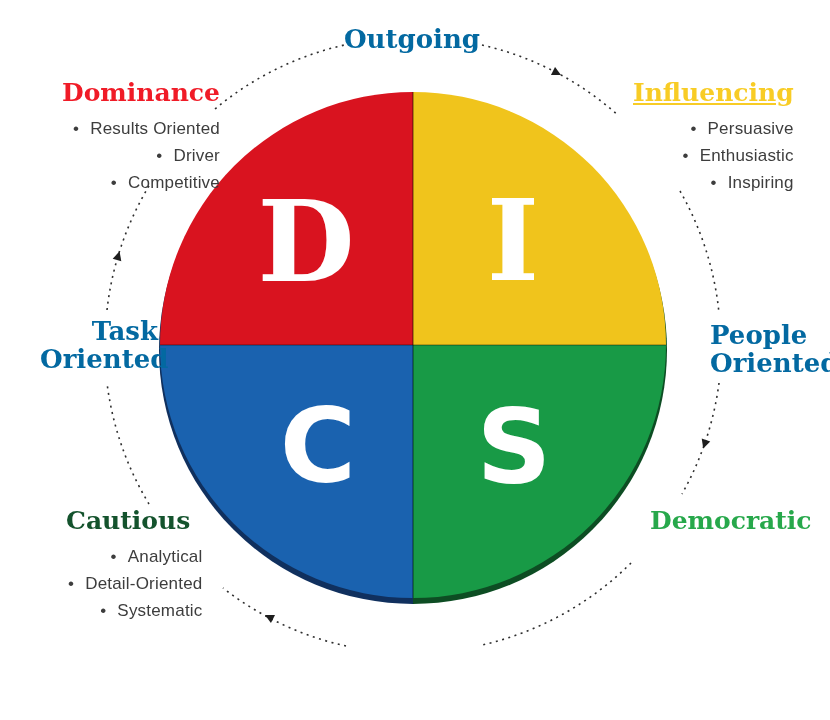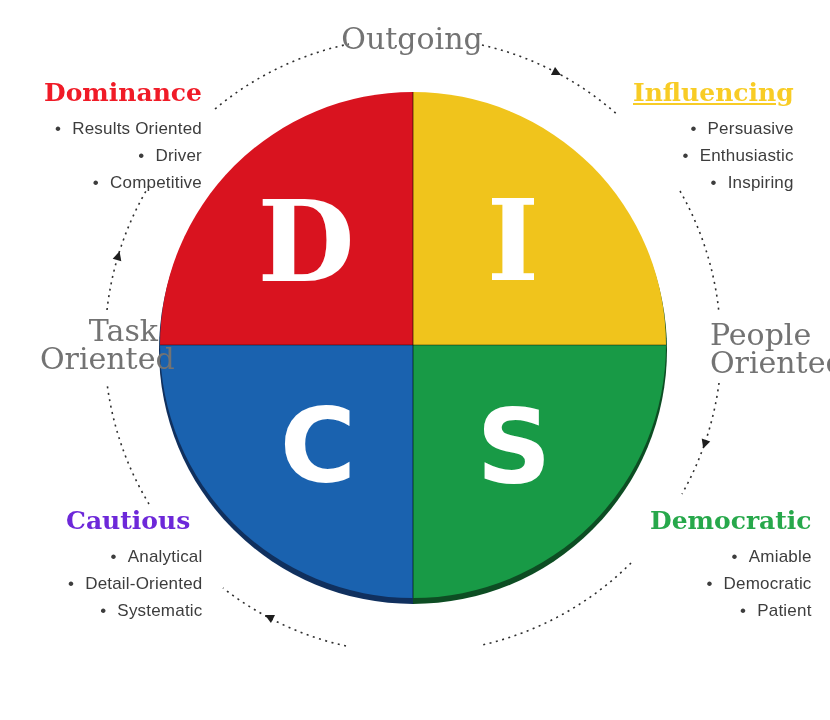--- a/index.html
+++ b/index.html
@@ -36,26 +36,26 @@
   .corner h2{
     margin:0;font-family:"DejaVu Serif", serif;font-weight:bold;font-size:25px;line-height:1.15;
   }
   .corner ul{margin:7px 0 0 2px;padding:0;list-style:none;}
   .corner li{
     font-size:17px;line-height:27px;color:#3d3d3d;letter-spacing:0.2px;text-align:right;
   }
   .corner li::before{content:"•";margin-right:11px;color:#3d3d3d;}
 
   .axis{
-    position:absolute;z-index:5;font-family:"DejaVu Serif", serif;font-weight:normal;
-    font-size:30px;color:#737373;line-height:28px;white-space:nowrap;
+    position:absolute;z-index:5;font-family:"DejaVu Serif", serif;font-weight:bold;
+    font-size:26px;color:#0369a1;line-height:28px;white-space:nowrap;
   }
   .axis.center{width:200px;text-align:center;}
 
-  .blk-dominance{left:44px;top:79px;}
+  .blk-dominance{left:62px;top:79px;}
   .blk-influencing{left:633px;top:79px;}
   .blk-cautious{left:66px;top:507px;}
   .blk-stabilizing{left:650px;top:507px;}
   .axis-top{left:312px;top:25px;}
   .axis-bottom{left:312px;top:642px;}
   .axis-left{left:0;top:317px;width:118px;text-align:right;padding-left:40px;}
   .axis-right{left:710px;top:321px;text-align:left;}
 </style>
 </head>
 <body>
@@ -108,35 +108,30 @@
   <div class="corner blk-influencing">
     <h2 style="color: rgb(248, 204, 37); text-decoration: underline;">Influencing</h2>
     <ul>
       <li>Persuasive</li>
       <li>Enthusiastic</li>
       <li>Inspiring</li>
     </ul>
   </div>
 
   <div class="corner blk-cautious">
-    <h2 style="color: #6d28d9;">Cautious</h2>
+    <h2 style="color: #14532d;">Cautious</h2>
     <ul>
       <li>Analytical</li>
       <li>Detail-Oriented</li>
       <li>Systematic</li>
     </ul>
   </div>
 
   <div class="corner blk-stabilizing">
     <h2 style="color: rgb(39, 168, 75);">Democratic</h2>
-    <ul>
-      <li>Amiable</li>
-      <li>Democratic</li>
-      <li>Patient</li>
-    </ul>
   </div>
 
   <div class="axis center axis-top">Outgoing</div>
   <div class="axis axis-left">
     <div>Task</div>
     <div>Oriented</div>
   </div>
   <div class="axis axis-right">
     <div>People</div>
     <div>Oriented</div>

